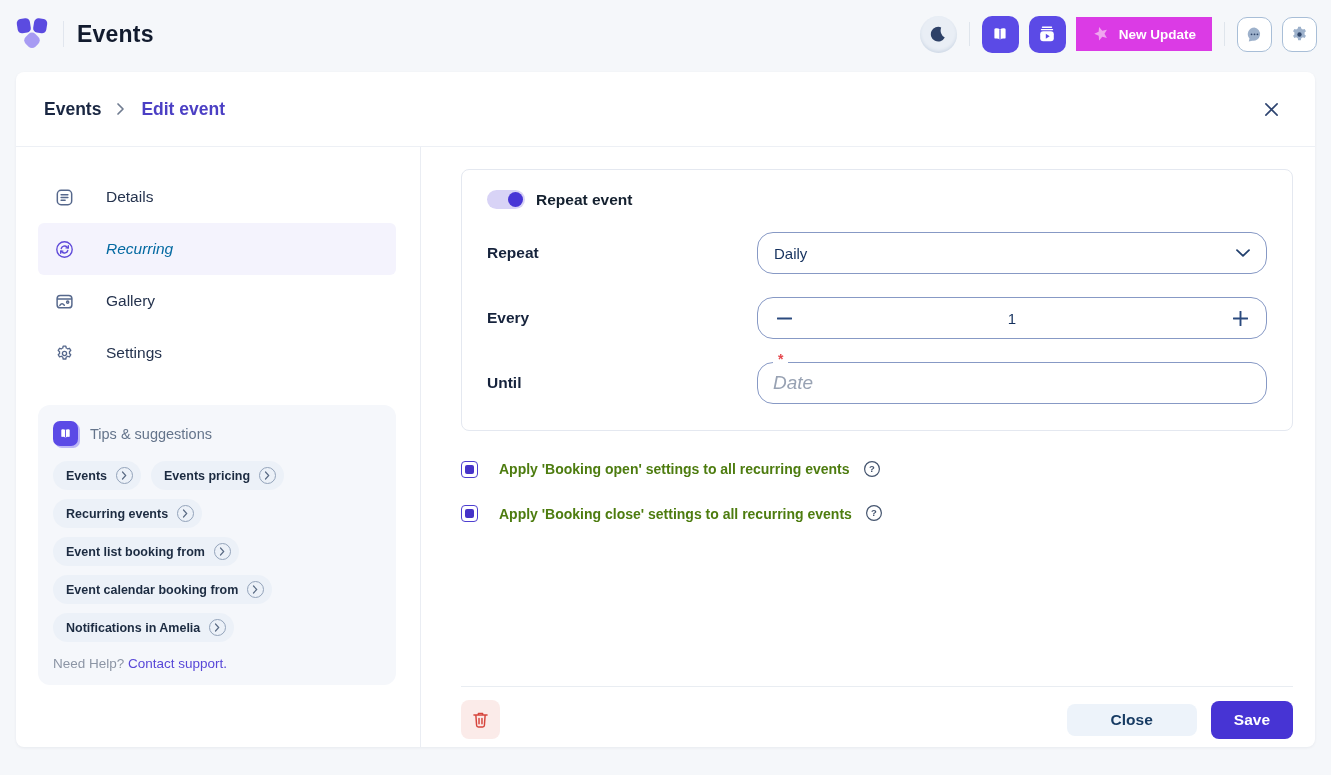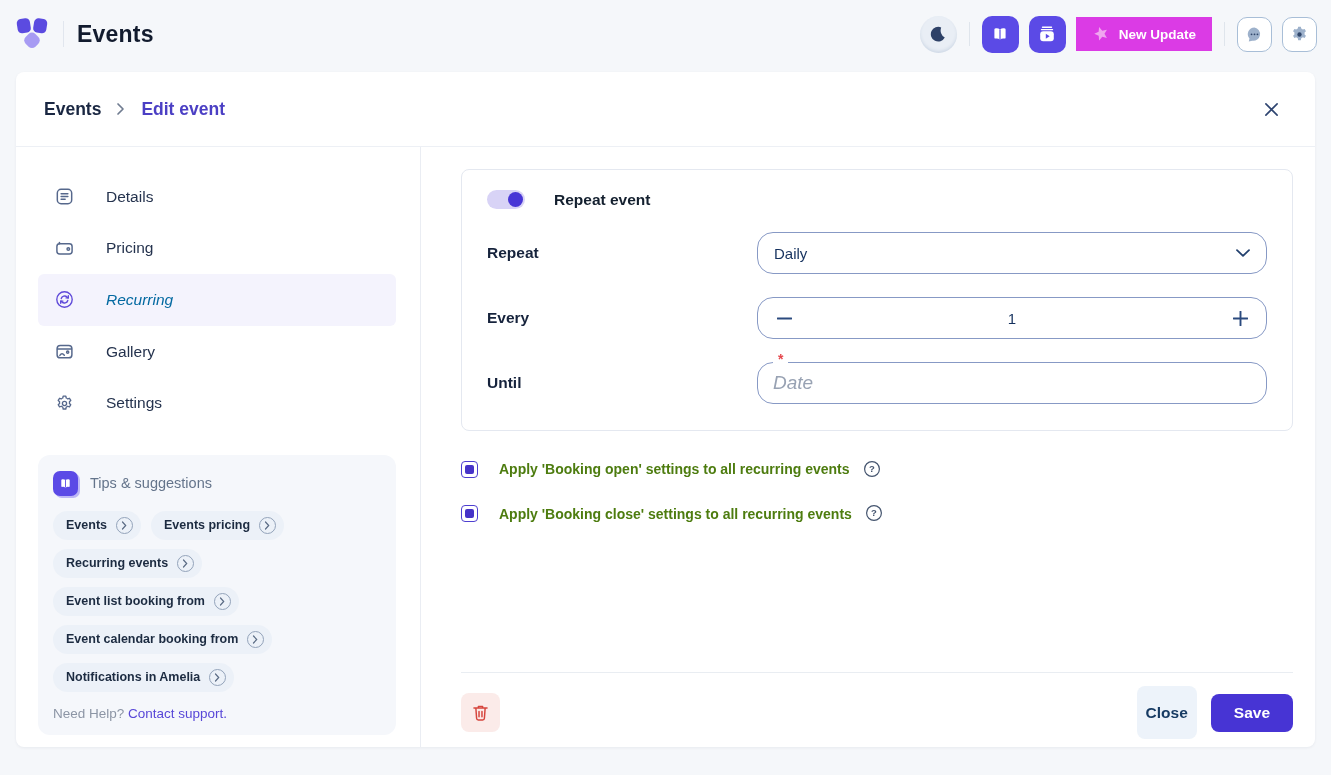--- a/index.html
+++ b/index.html
@@ -41,21 +41,21 @@
   .tips-book { width:25px; height:25px; border-radius:7px; background:#5B4AE6; display:flex; align-items:center; justify-content:center; box-shadow:2px 2px 0 rgba(122,105,240,.45); }
   .chips { margin-top:15px; display:flex; flex-wrap:wrap; gap:9px 10px; }
   .chip { display:inline-flex; align-items:center; gap:9px; background:#ECF1F8; border-radius:15px; padding:6px 8px 6px 13px; font-size:12.5px; font-weight:600; color:#1C2B41; cursor:pointer; }
   .chip-go { width:17px; height:17px; border-radius:50%; border:1px solid #93A3BA; display:flex; align-items:center; justify-content:center; }
   .tips-help { margin-top:14px; font-size:13.5px; color:#8C95A5; }
   .tips-help a { color:#5847D8; text-decoration:none; font-weight:500; cursor:pointer; }
 
   
   .main-col { flex:1; display:flex; flex-direction:column; padding:22px 22px 8px 40px; min-width:0; }
   .panel { border:1px solid #E4E8F0; border-radius:8px; padding:20px 25px 26px; }
-  .toggle-row { display:flex; align-items:center; gap:29px; }
+  .toggle-row { display:flex; align-items:center; gap:11px; }
   .toggle { width:38px; height:19px; border-radius:10px; background:#D8D3F6; position:relative; cursor:pointer; flex:none; }
   .toggle .knob { position:absolute; top:2px; right:2px; width:15px; height:15px; border-radius:50%; background:#4836D6; }
   .toggle-label { font-size:15.5px; font-weight:700; color:#14202F; }
 
   .form-row { display:flex; align-items:center; justify-content:space-between; margin-top:23px; }
   .form-label { font-size:15.5px; font-weight:600; color:#16233C; }
   .ctrl { width:510px; height:42px; border:1px solid #8799C5; border-radius:16px; display:flex; align-items:center; background:#fff; }
   .select { justify-content:space-between; padding:0 16px; cursor:pointer; }
   .select-value { font-size:15px; color:#15315E; }
   .stepper { justify-content:space-between; padding:0 15px; }
@@ -68,21 +68,21 @@
   .checkbox-row { display:flex; align-items:center; margin-top:29px; }
   .checkbox-row + .checkbox-row { margin-top:26px;align-items:flex-end; }
   .checkbox { width:17px; height:17px; border:1.7px solid #4E3FD0; border-radius:4px; display:flex; align-items:center; justify-content:center; cursor:pointer; flex:none; }
   .checkbox .fill { width:9px; height:9px; background:#4633C8; border-radius:2px; }
   .checkbox-label { margin-left:21px; font-size:14px; font-weight:700; color:#4d7c0f; }
   .help-q { margin-left:13px; display:flex; cursor:pointer; }
 
   .main-footer { margin-top:auto; border-top:1px solid #E9EDF2; padding-top:13px; display:flex; align-items:center; }
   .delete-btn { width:39px; height:39px; border:none; border-radius:8px; background:#FBEBE9; display:flex; align-items:center; justify-content:center; cursor:pointer; }
   .footer-spacer { flex:1; }
-  .close-btn { height:53px; padding:0 9px; border:none; border-radius:8px; background:#EDF3FA; color:#173B63; font-size:15.5px; font-weight:600; cursor:pointer; margin-right:14px; font-family:inherit; }
+  .close-btn { height:32px; padding:0 44px; border:none; border-radius:8px; background:#EDF3FA; color:#173B63; font-size:15.5px; font-weight:600; cursor:pointer; margin-right:14px; font-family:inherit; }
   .save-btn { height:38px; padding:0 23px; border:none; border-radius:8px; background:#4734D4; color:#fff; font-size:15.5px; font-weight:600; cursor:pointer; font-family:inherit; }
 </style>
 </head>
 <body>
 
 <div class="topbar">
   <div class="brand">
     <svg width="36" height="36" viewBox="0 0 34 34">
       <rect x="3" y="2.5" width="12.5" height="13.5" rx="4" fill="#5B4BE0" transform="rotate(-9 9.2 9.2)"></rect>
       <rect x="18.5" y="2.5" width="12.5" height="13.5" rx="4" fill="#5B4BE0" transform="rotate(9 24.7 9.2)"></rect>
@@ -157,28 +157,20 @@
     <div class="left-col">
 
       <div class="nav-item">
         <svg class="nav-icon" width="19" height="19" viewBox="0 0 18 18" fill="none" stroke="currentColor" stroke-width="1.4" stroke-linecap="round">
           <rect x="2.2" y="2.2" width="13.6" height="13.6" rx="3.5"></rect>
           <path d="M5.8 6.4h6.4M5.8 9h6.4M5.8 11.6h3.8"></path>
         </svg>
         <span>Details</span>
       </div>
 
-      <div class="nav-item">
-        <svg class="nav-icon" width="19" height="19" viewBox="0 0 18 18" fill="none" stroke="currentColor" stroke-width="1.4" stroke-linecap="round">
-          <rect x="1.8" y="4.6" width="14.4" height="9.6" rx="2.6"></rect>
-          <path d="M4.2 4.6V3.4"></path>
-          <circle cx="12.6" cy="9.4" r="1.2"></circle>
-        </svg>
-        <span>Pricing</span>
-      </div>
 
       <div class="nav-item active">
         <svg class="nav-icon" width="19" height="19" viewBox="0 0 18 18" fill="none" stroke="currentColor" stroke-width="1.3" stroke-linecap="round" stroke-linejoin="round">
           <circle cx="9" cy="9" r="7.3"></circle>
           <path d="M5.9 8.1a3.3 3.3 0 0 1 5.5-1.5l1 .9M12.1 9.9a3.3 3.3 0 0 1-5.5 1.5l-1-.9"></path>
           <path d="M12.6 5.4v2.1h-2.1M5.4 12.6v-2.1h2.1"></path>
         </svg>
         <span>Recurring</span>
       </div>
 

